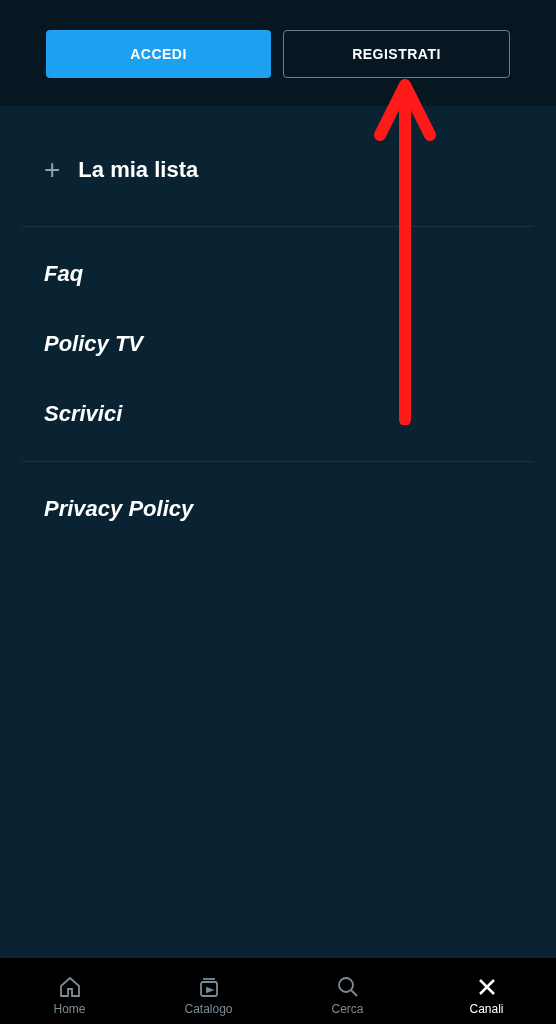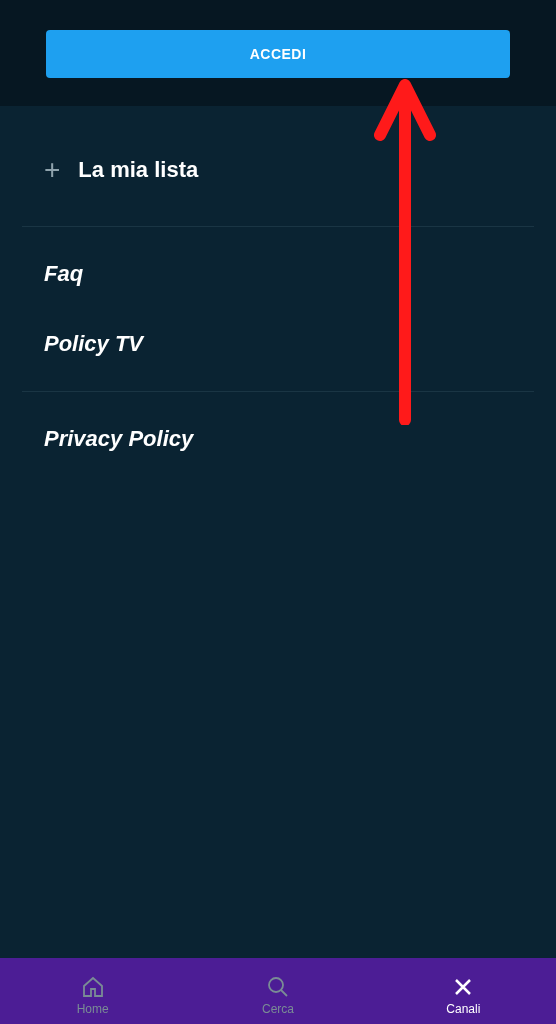--- a/index.html
+++ b/index.html
@@ -78,21 +78,21 @@
     .menu-group .menu-item {
       padding: 22px;
       font-style: italic;
     }
     .bottom-nav {
       position: absolute;
       bottom: 0;
       left: 0;
       right: 0;
       height: 66px;
-      background: #4c1d95;
+      background: #000000;
       display: flex;
       justify-content: flex-start;
       align-items: center;
       padding: 8px 0 0 0;
     }
     .nav-item {
       display: flex;
       flex-direction: column;
       align-items: center;
       gap: 3px;
@@ -125,35 +125,39 @@
     .annotation-arrow svg {
       width: 70px;
       height: 350px;
     }
   </style>
 </head>
 <body>
 
 <div class="header">
   <button class="btn btn-primary">ACCEDI</button>
+  <button class="btn btn-secondary">REGISTRATI</button>
 </div>
 
 <div class="menu-section">
   <div class="menu-item menu-item-first">
     <span class="plus-icon">+</span>
     <span>La mia lista</span>
   </div>
   <div class="divider"></div>
   <div class="menu-group">
     <div class="menu-item">
       <span>Faq</span>
     </div>
     <div class="menu-item">
       <span>Policy TV</span>
     </div>
+    <div class="menu-item">
+      <span>Scrivici</span>
+    </div>
   </div>
   <div class="divider"></div>
   <div class="menu-group">
     <div class="menu-item">
       <span>Privacy Policy</span>
     </div>
   </div>
 </div>
 
 <div class="annotation-arrow">
@@ -167,20 +171,30 @@
     <div class="nav-icon">
       <svg viewBox="0 0 24 24" fill="none" stroke="currentColor" stroke-width="1.8">
         <path d="M3 11 L12 3 L21 11 L21 21 L14 21 L14 14 L10 14 L10 21 L3 21 Z"></path>
       </svg>
     </div>
     <span>Home</span>
   </div>
   <div class="nav-item">
     <div class="nav-icon">
       <svg viewBox="0 0 24 24" fill="none" stroke="currentColor" stroke-width="1.8">
+        <rect x="4" y="7" width="16" height="14" rx="2"></rect>
+        <path d="M6 4 L18 4"></path>
+        <path d="M10 13 L15 15 L10 17 Z" fill="currentColor"></path>
+      </svg>
+    </div>
+    <span>Catalogo</span>
+  </div>
+  <div class="nav-item">
+    <div class="nav-icon">
+      <svg viewBox="0 0 24 24" fill="none" stroke="currentColor" stroke-width="1.8">
         <circle cx="10" cy="10" r="7"></circle>
         <path d="M15 15 L21 21"></path>
       </svg>
     </div>
     <span>Cerca</span>
   </div>
   <div class="nav-item active">
     <div class="nav-icon">
       <svg viewBox="0 0 24 24" fill="none" stroke="currentColor" stroke-width="2.5">
         <path d="M5 5 L19 19 M19 5 L5 19"></path>

